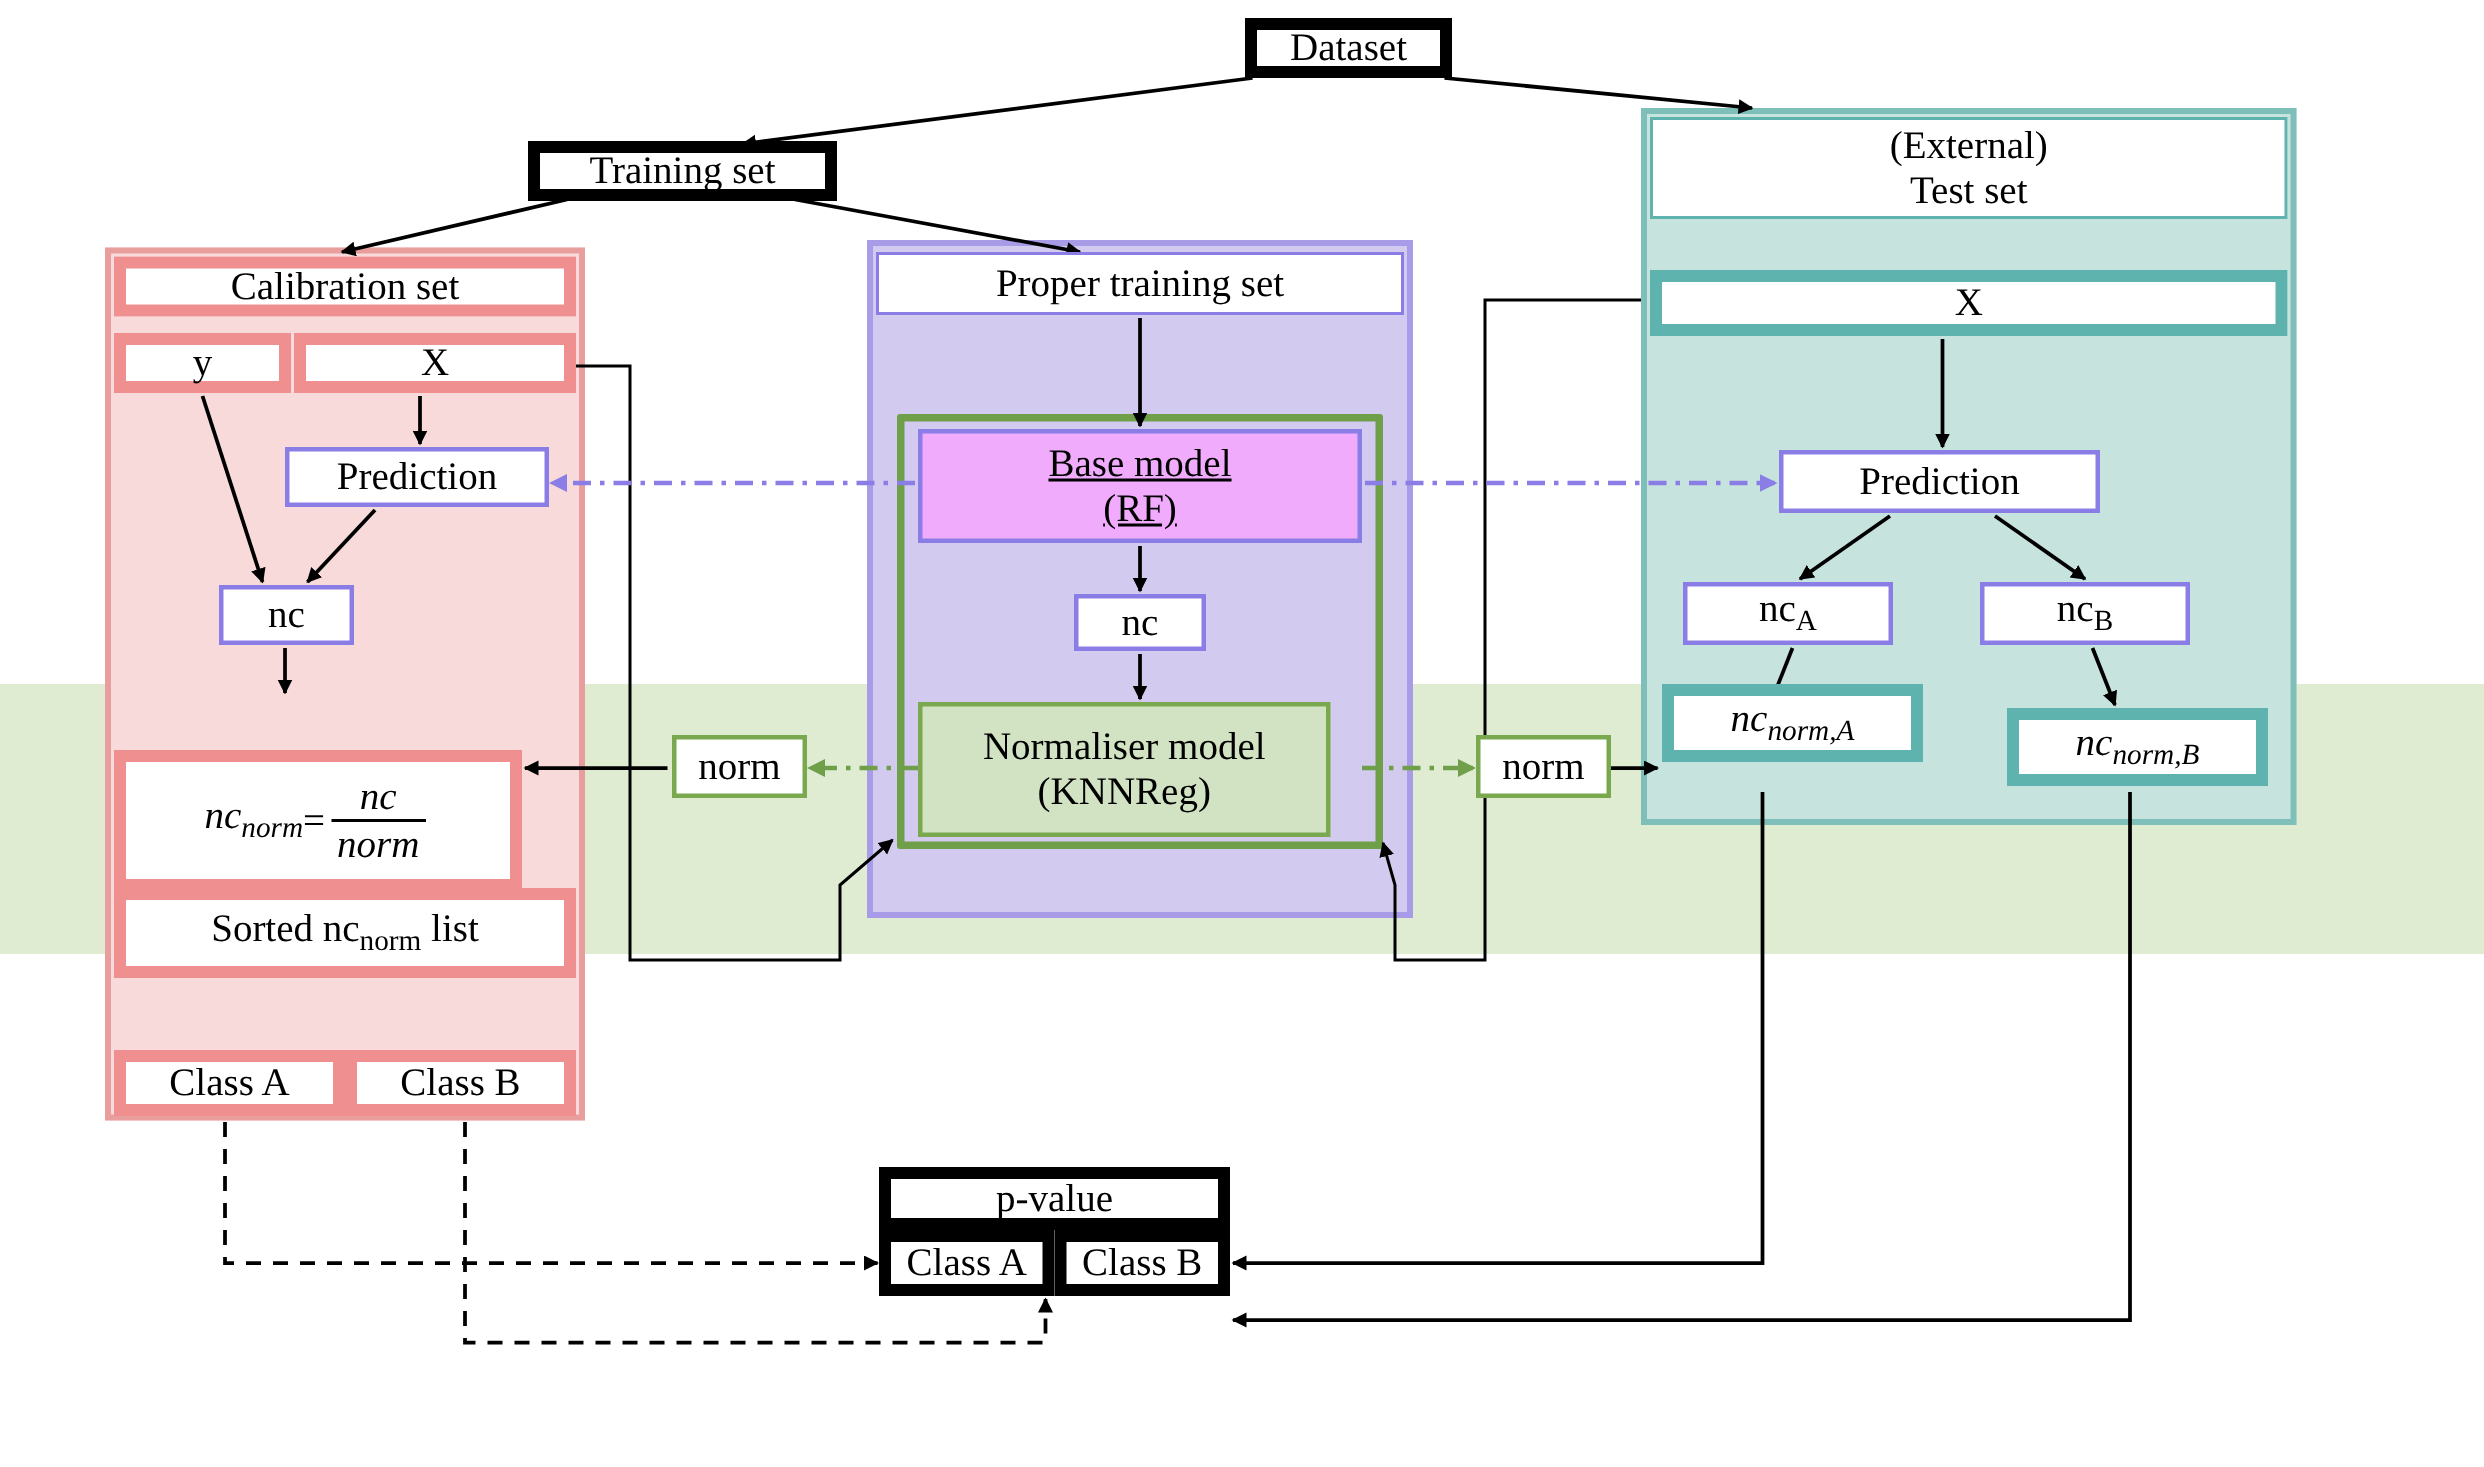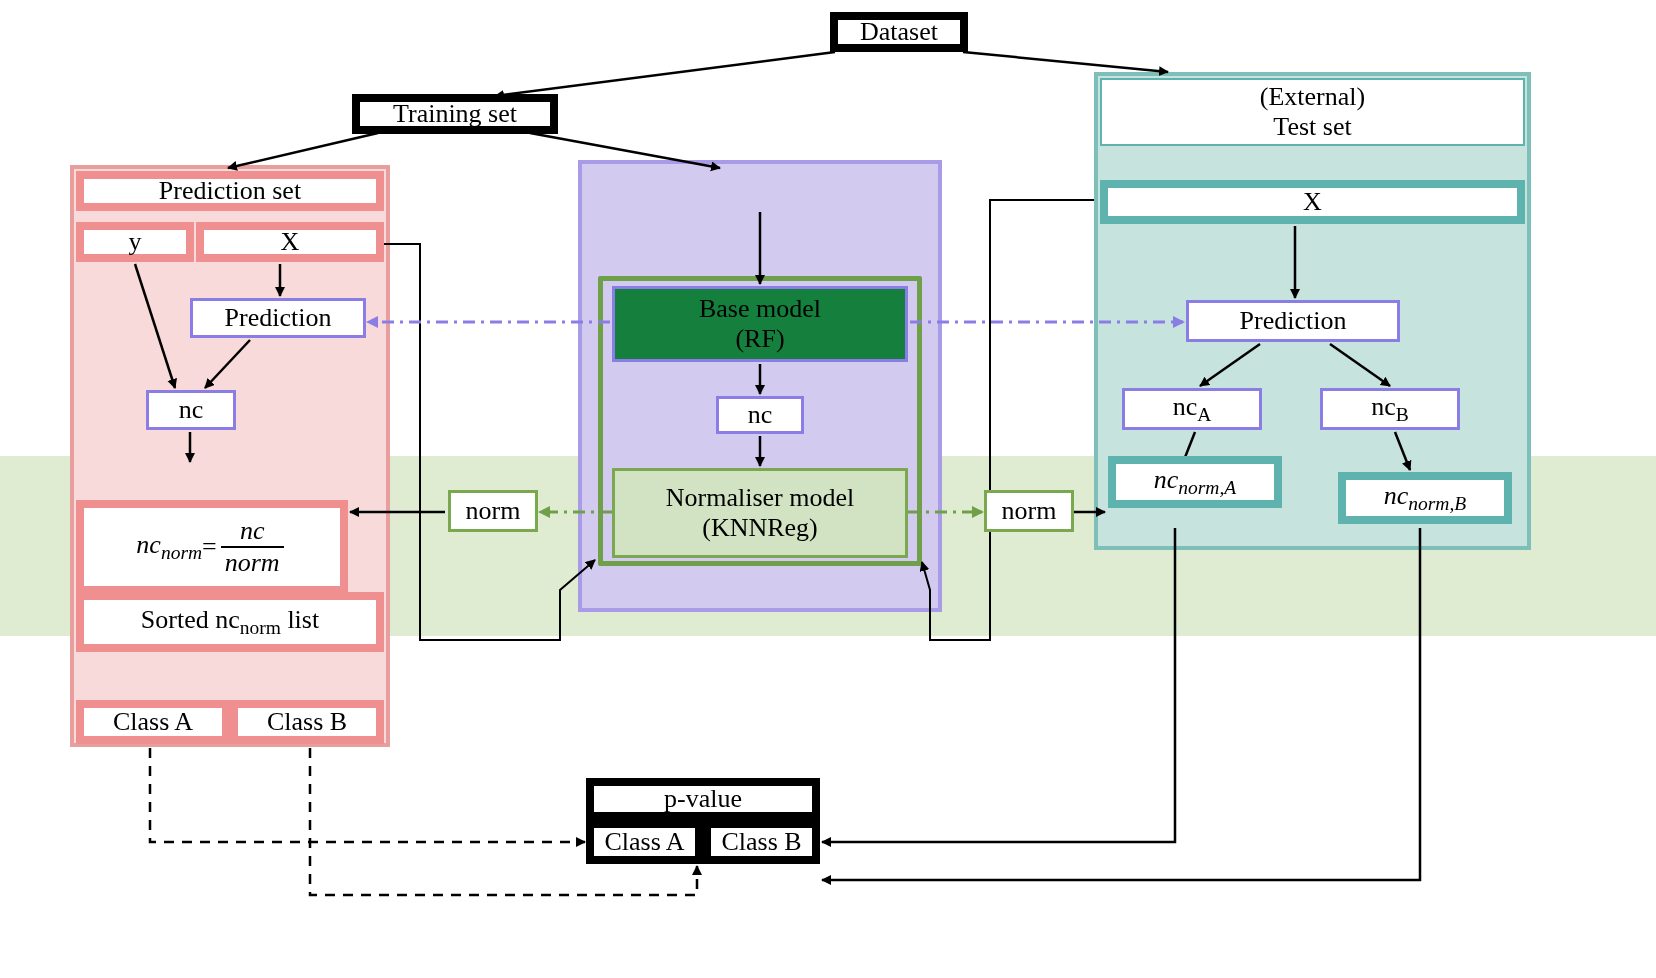--- a/index.html
+++ b/index.html
@@ -63,21 +63,22 @@
   .panel.green-outline {
     border: 5px solid #6f9f49;
     background: transparent;
     border-radius: 2px;
   }
   .band-green {
     background: #dfecd2;
   }
 
   .fill-purple {
-    background: #15803d;
+    background: #f0abfc;
+    text-decoration: underline;
   }
   .fill-green {
     background: #d2e3c3;
   }
 
   sub {
     font-size: 0.75em;
     vertical-align: sub;
   }
 
@@ -193,21 +194,21 @@
 
   <div class="box b-plain" style="left:830px; top:12px; width:138px; height:40px;">Dataset</div>
 
   <div class="box b-plain" style="left:352px; top:94px; width:206px; height:40px;">Training set</div>
 
   <div class="box b-teal" style="left:1100px; top:78px; width:425px; height:68px; flex-direction:column; border-width:2px;">
     <span>(External)</span>
     <span>Test set</span>
   </div>
 
-  <div class="box b-pink" style="left:76px; top:171px; width:308px; height:40px;">Prediction set</div>
+  <div class="box b-pink" style="left:76px; top:171px; width:308px; height:40px;">Calibration set</div>
 
   <div class="box b-pink" style="left:76px; top:222px; width:118px; height:40px;">y</div>
   <div class="box b-pink" style="left:196px; top:222px; width:188px; height:40px;">X</div>
 
   <div class="box b-purple" style="left:190px; top:298px; width:176px; height:40px; border-width:3px;">Prediction</div>
 
   <div class="box b-purple" style="left:146px; top:390px; width:90px; height:40px; border-width:3px;">nc</div>
 
   <div class="box b-pink" style="left:76px; top:464px; width:272px; height:94px;margin-top:36px;">
     <span class="math-it">
@@ -226,29 +227,30 @@
       <span>Sorted nc</span><sub>norm</sub><span> list</span>
     </span>
   </div>
 
   <div class="box b-pink" style="left:76px; top:700px; width:154px; height:44px;">Class A</div>
   <div class="box b-pink" style="left:230px; top:700px; width:154px; height:44px;">Class B</div>
 
   <div class="box b-green" style="left:448px; top:490px; width:90px; height:42px; border-width:3px;">norm</div>
   <div class="box b-green" style="left:984px; top:490px; width:90px; height:42px; border-width:3px;">norm</div>
 
+  <div class="box b-purple" style="left:584px; top:168px; width:352px; height:42px; border-width:2px;">Proper training set</div>
 
   <div class="box b-purple fill-purple" style="left:612px; top:286px; width:296px; height:76px; flex-direction:column; border-width:3px;">
     <span>Base model</span>
     <span>(RF)</span>
   </div>
 
   <div class="box b-purple" style="left:716px; top:396px; width:88px; height:38px; border-width:3px;">nc</div>
 
-  <div class="box b-green fill-green" style="left:612px; top:468px; width:296px; height:90px; flex-direction:column; border-width:3px;">
+  <div class="box b-green fill-green" style="left:612px; top:468px; width:275px; height:90px; flex-direction:column; border-width:3px;">
     <span>Normaliser model</span>
     <span>(KNNReg)</span>
   </div>
 
   <div class="box b-teal" style="left:1100px; top:180px; width:425px; height:44px;">X</div>
 
   <div class="box b-purple" style="left:1186px; top:300px; width:214px; height:42px; border-width:3px;">Prediction</div>
 
   <div class="box b-purple" style="left:1122px; top:388px; width:140px; height:42px; border-width:3px;">
     <span><span>nc</span><sub>A</sub></span>

